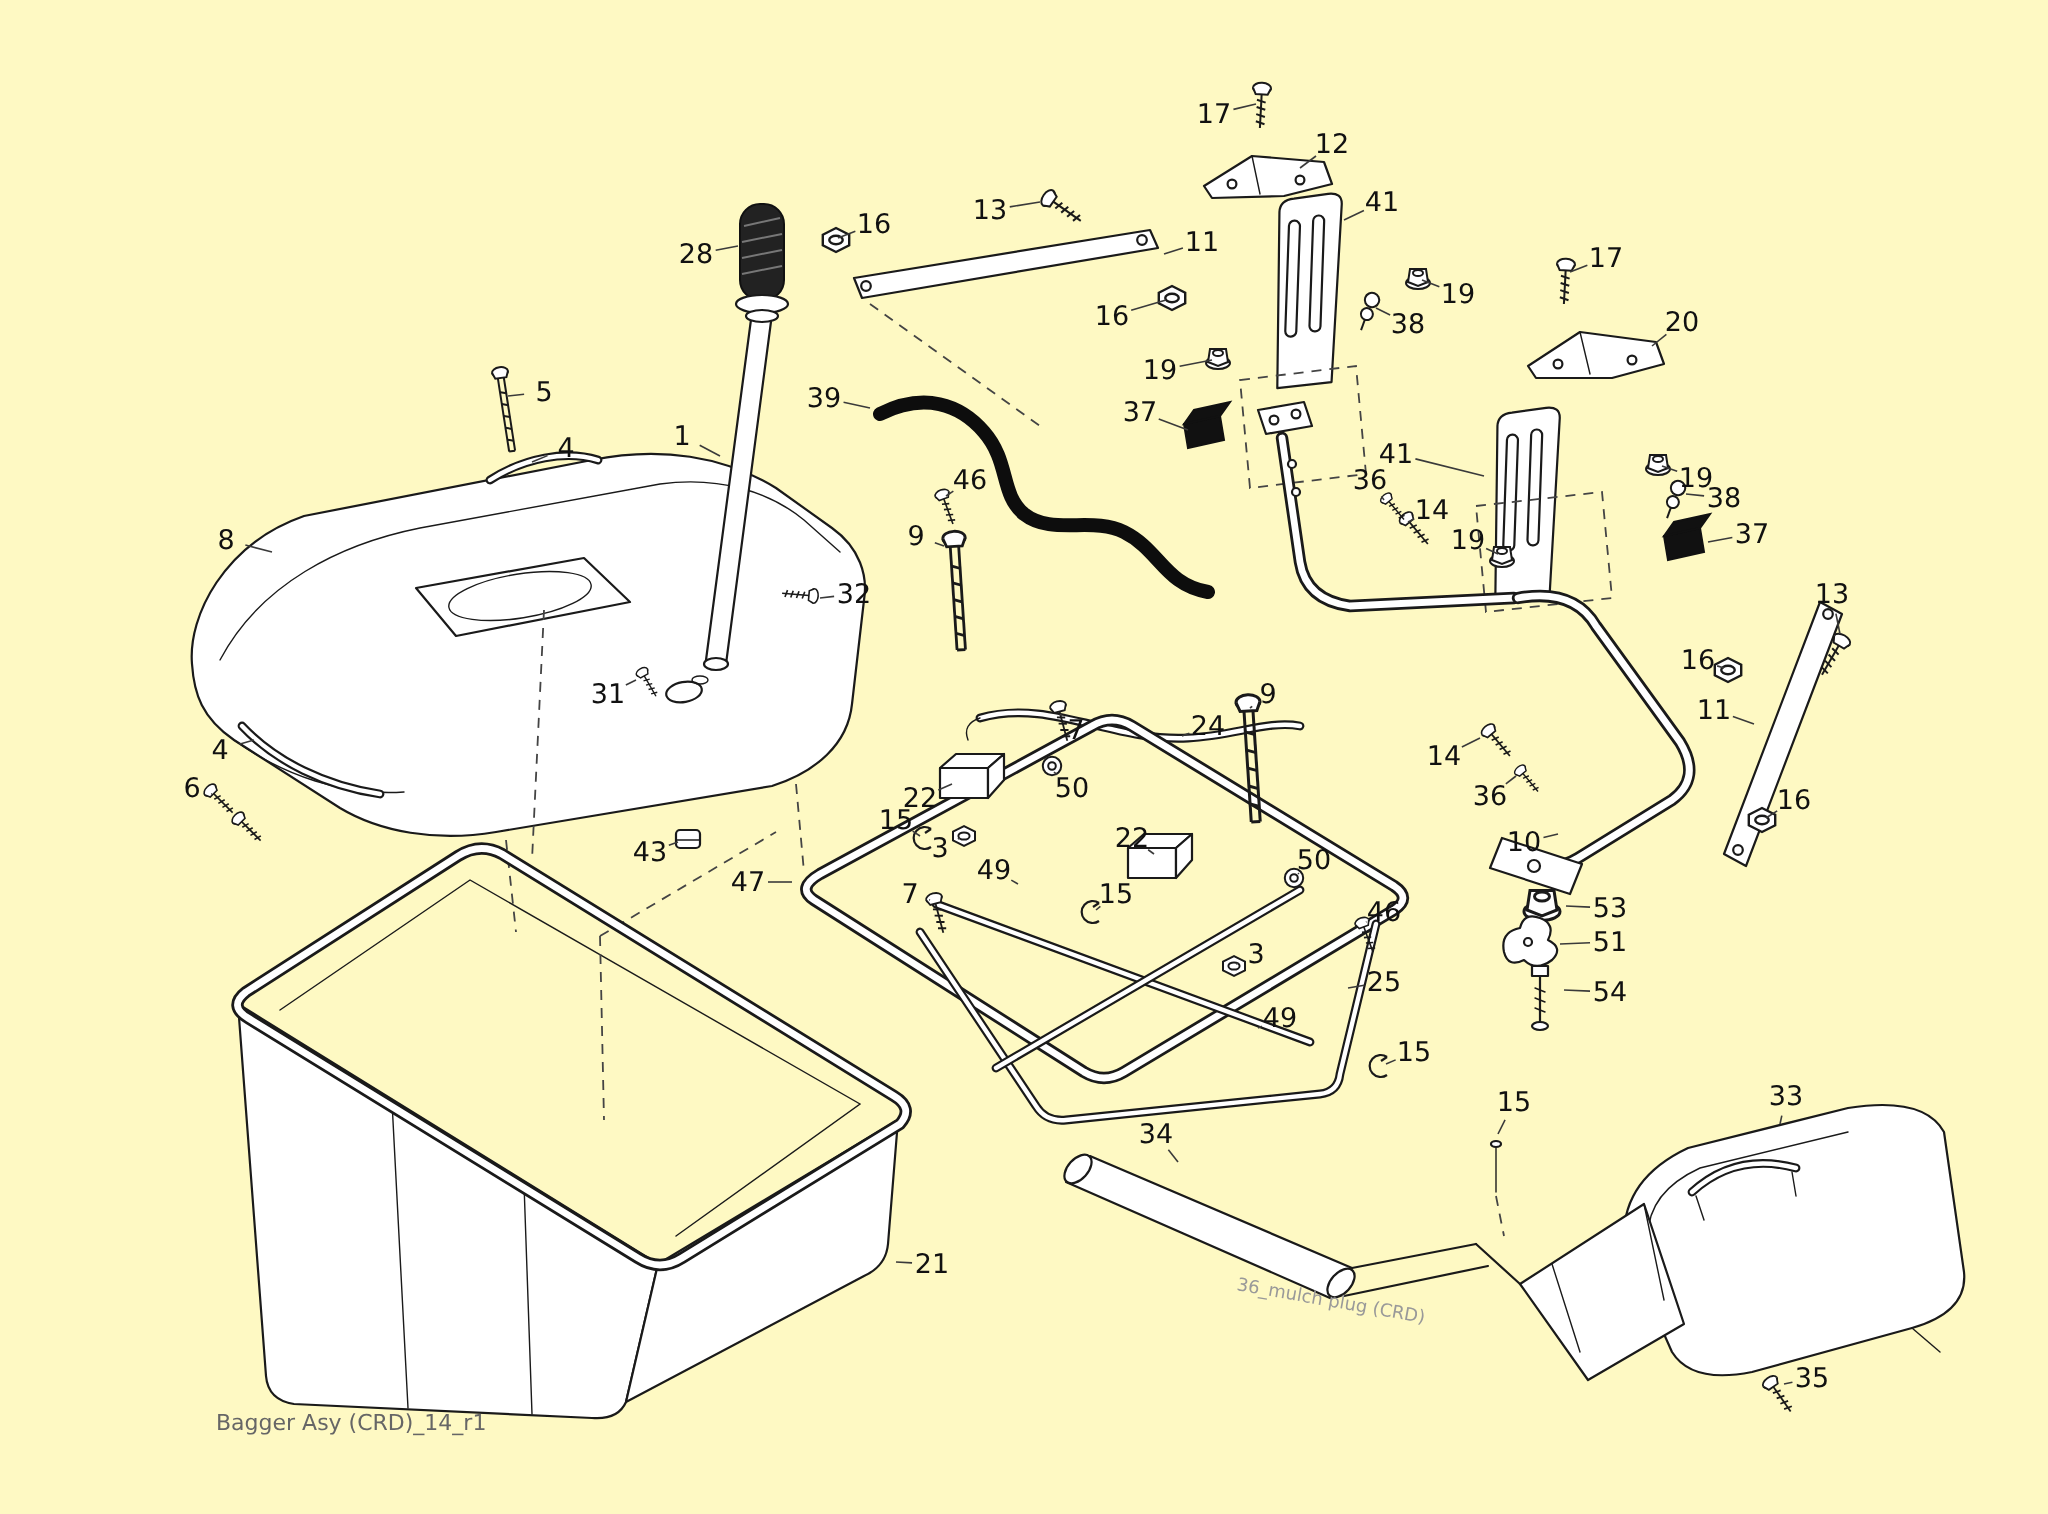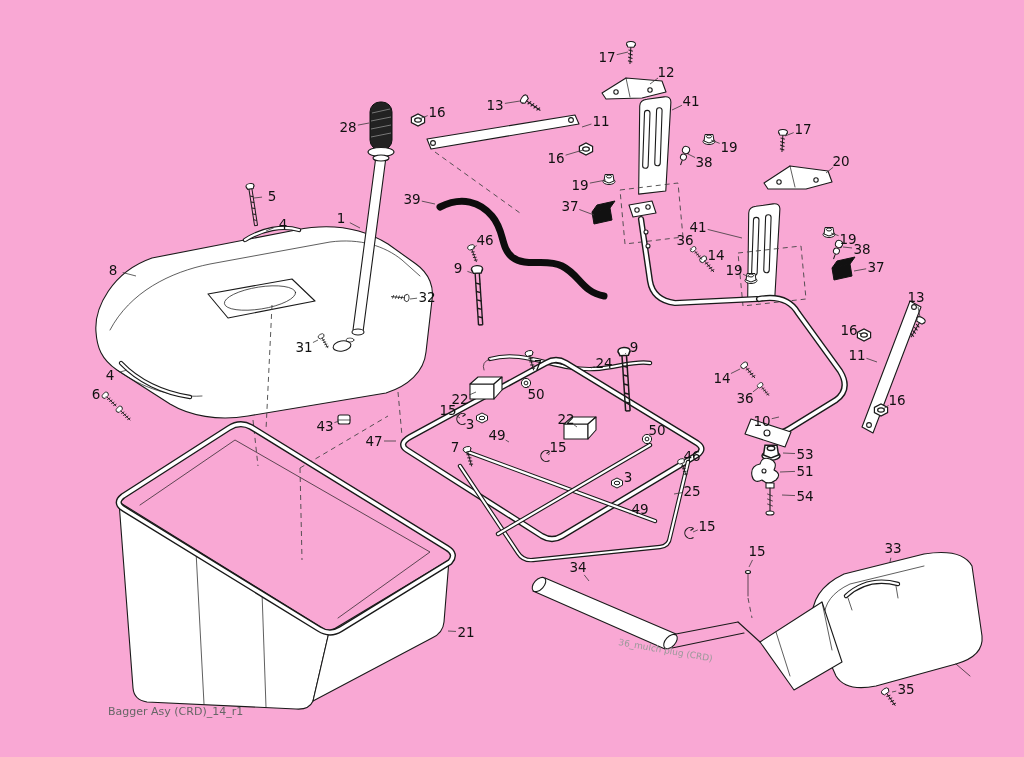--- a/index.html
+++ b/index.html
@@ -1,18 +1,18 @@
 <!DOCTYPE html>
 <html><head>
 <meta charset="utf-8">
 <style>
   html,body { margin:0; padding:0; background:#e8e8e8; }
   .canvas {
     position:relative; width:1024px; height:757px; margin:0 auto;
-    background:#f9a8d4; overflow:hidden;
+    background:#fef9c3; overflow:hidden;
     font-family:"DejaVu Sans", sans-serif;
   }
   svg { position:absolute; inset:0; }
 
   .ln   { fill:none; stroke:#1a1a1a; stroke-width:1.1; stroke-linecap:round; stroke-linejoin:round; }
   .thin { fill:none; stroke:#1a1a1a; stroke-width:0.7; stroke-linecap:round; }
   .lnw  { fill:#ffffff; stroke:#1a1a1a; stroke-width:1.1; stroke-linejoin:round; }
   .dash { fill:none; stroke:#444; stroke-width:0.9; stroke-dasharray:5 4; }
   .tube-o { fill:none; stroke:#1a1a1a; stroke-width:6.2; stroke-linejoin:round; stroke-linecap:round; }
   .tube-i { fill:none; stroke:#ffffff; stroke-width:3.4; stroke-linejoin:round; stroke-linecap:round; }

